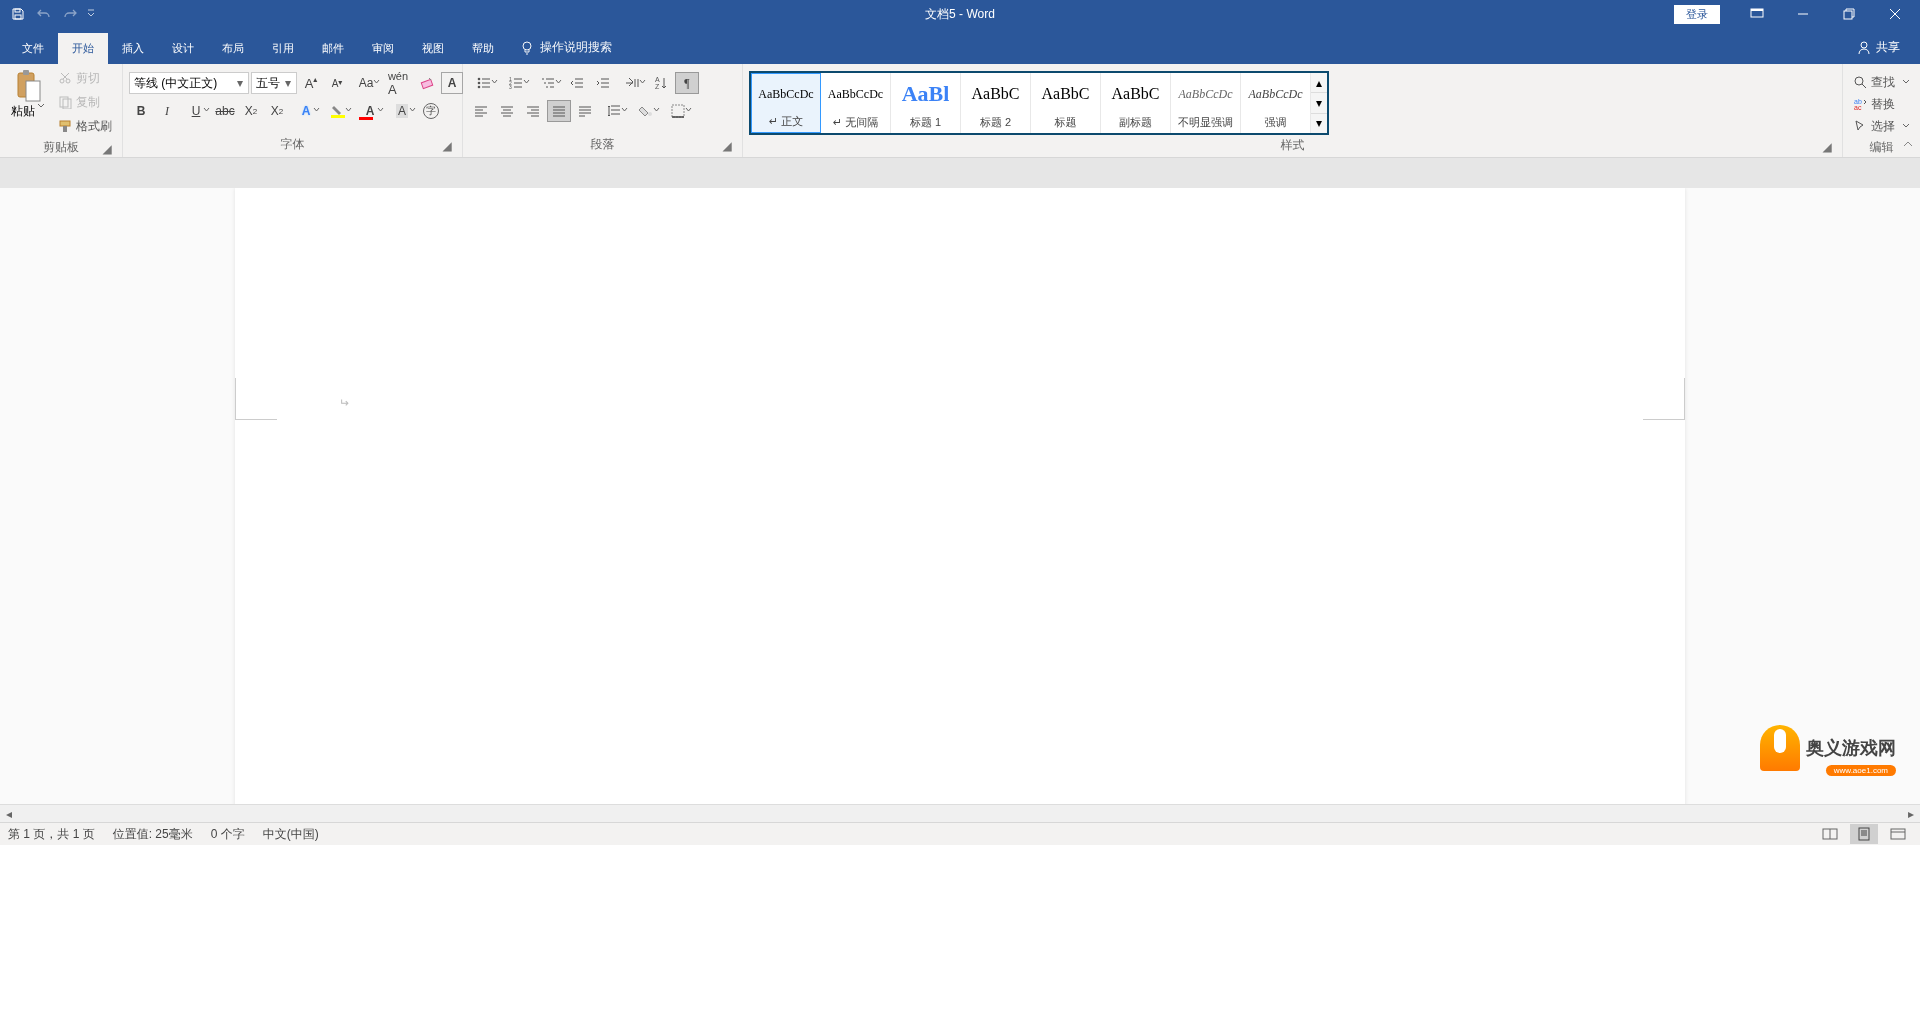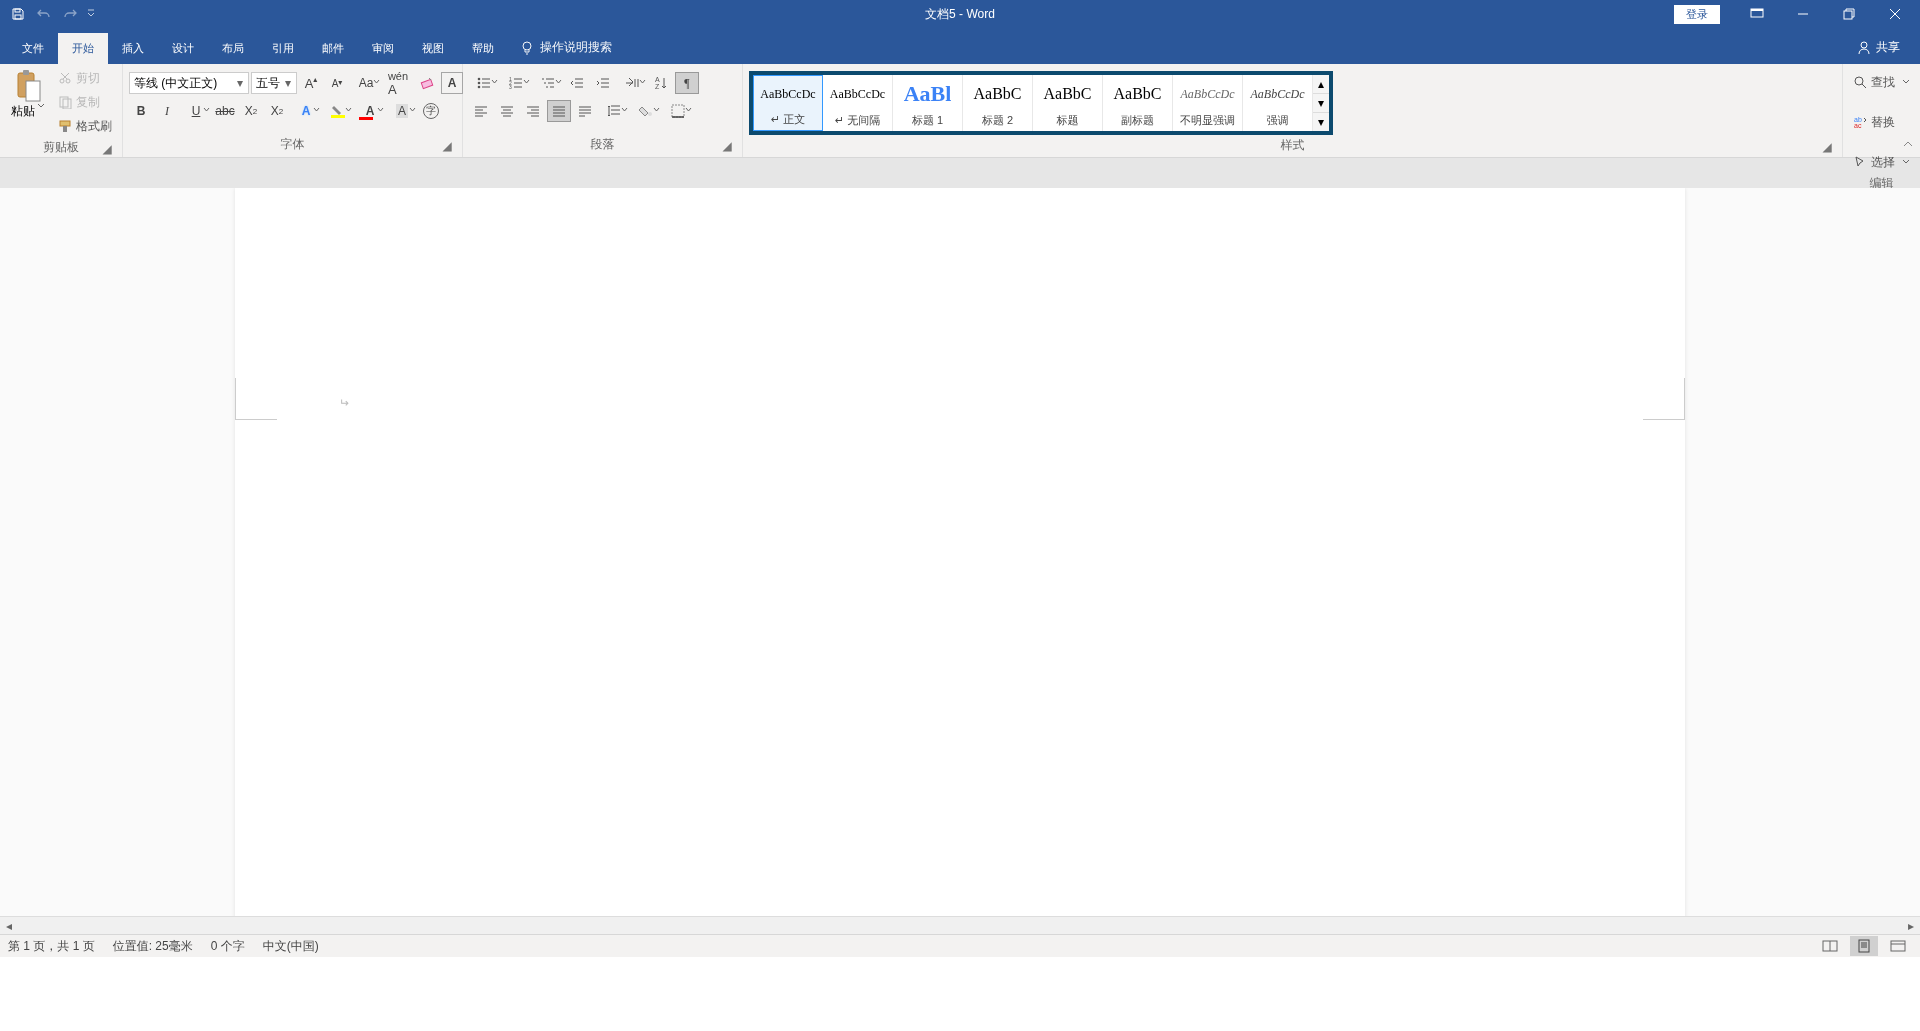--- a/index.html
+++ b/index.html
@@ -27,21 +27,21 @@
 .sm-btn { display:flex; align-items:center; gap:4px; padding:2px 4px; cursor:pointer; height:22px; color:#555; }
 .sm-btn.disabled { color:#b8b8b8; cursor:default; }
 .font-name { width:120px; height:22px; border:1px solid #ccc; background:#fff; font-size:12px; padding:2px 4px; position:relative; }
 .font-size { width:46px; height:22px; border:1px solid #ccc; background:#fff; font-size:12px; padding:2px 4px; position:relative; }
 .dd { position:absolute; right:1px; top:0; bottom:0; width:14px; display:flex; align-items:center; justify-content:center; color:#666; background:#fff; }
 .icon-btn { width:24px; height:22px; display:flex; align-items:center; justify-content:center; cursor:pointer; color:#444; }
 .icon-dd { width:30px; height:22px; display:flex; align-items:center; justify-content:center; cursor:pointer; color:#444; position:relative; }
 .icon-dd svg.chev { position:absolute; right:1px; top:7px; }
 .icon-bordered { width:22px; height:22px; border:1px solid #a6a6a6; display:flex; align-items:center; justify-content:center; }
 .v-stack { display:flex; flex-direction:column; gap:2px; margin-left:4px; }
-.styles-gallery { display:flex; height:64px; border:4px solid #0c4a6e; background:#fff; }
+.styles-gallery { display:flex; height:64px; border:2px solid #0c4a6e; background:#fff; }
 .style-item { width:70px; border-right:1px solid #e8e8e8; display:flex; flex-direction:column; align-items:center; justify-content:center; cursor:pointer; padding:2px 0; }
 .style-item.active { border:1px solid #3399ff; background:#eaf3fc; }
 .style-preview { flex:1; display:flex; align-items:center; justify-content:center; font-family:"Times New Roman", SimSun, serif; color:#000; }
 .style-name { font-size:11px; color:#444; height:18px; display:flex; align-items:center; }
 .gallery-scroller { width:16px; background:#f5f5f5; display:flex; flex-direction:column; }
 .gallery-scroller div { flex:1; display:flex; align-items:center; justify-content:center; cursor:pointer; border-bottom:1px solid #ddd; }
 .ruler-area { background:#e6e6e6; height:30px; }
 .doc-bg { background:#fafafa; flex:1; overflow:auto; position:relative; }
 .page { background:#fff; width:1450px; margin:0 auto; min-height:1200px; position:relative; box-shadow:0 0 4px rgba(0,0,0,.1); }
 .crop { position:absolute; width:42px; height:42px; }
@@ -54,21 +54,21 @@
 .statusbar { height:23px; background:#F3F2F1; border-top:1px solid #d7d7d7; display:flex; align-items:center; padding:0 8px; font-size:12px; color:#444; }
 .status-item { margin-right:18px; cursor:pointer; }
 .status-right { margin-left:auto; display:flex; align-items:center; gap:6px; }
 .view-btn { width:28px; height:20px; display:flex; align-items:center; justify-content:center; cursor:pointer; color:#666; }
 .view-btn.active { background:#d0d0d0; }
 .logo { position:absolute; right:10px; bottom:26px; width:150px; height:60px; display:flex; align-items:center; }
 .logo-mark { width:40px; height:46px; background:linear-gradient(#ffb400,#ff7a00); border-radius:20px 20px 4px 4px; position:relative; }
 .logo-mark::after { content:""; position:absolute; left:14px; top:4px; width:12px; height:24px; background:#fff; border-radius:6px; }
 .logo-text { font-size:18px; font-weight:bold; color:#444; margin-left:6px; }
 .logo-sub { position:absolute; right:14px; bottom:2px; font-size:8px; background:#ff7a00; color:#fff; padding:1px 8px; border-radius:8px; }
-.app { display:flex; flex-direction:column; width:1920px; height:957px; }
+.app { display:flex; flex-direction:column; width:1920px; height:845px; }
 .collapse-chev { position:absolute; right:6px; bottom:4px; color:#888; cursor:pointer; }
 </style>
 </head>
 <body>
 
 <div class="app">
 
   <div class="titlebar">
     <div class="qat">
       <div class="qat-btn">
@@ -450,21 +450,21 @@
               <div>▴</div>
               <div>▾</div>
               <div style="border-bottom:none;">▾</div>
             </div>
           </div>
       </div>
       <div class="group-label"><span>样式</span><span class="dlg-launcher">◢</span></div>
     </div>
 
     <div class="group" style="border-right:none;">
-      <div class="group-body" style="flex-direction:column;gap:18px;padding-top:4px;">
+      <div class="group-body" style="flex-direction:column;gap:0;padding-top:4px;">
         <div class="sm-btn">
             <svg width="14" height="14">
               <circle cx="6" cy="6" r="4" fill="none" stroke="#555"></circle>
               <path d="M9 9l4 4" stroke="#555"></path>
             </svg>
             <span>查找</span>
             <svg width="8" height="6" style="margin-left:3px;">
               <path d="M1 1l3 3 3-3" stroke="#666" fill="none"></path>
             </svg>
           </div>
@@ -495,20 +495,27 @@
   </div>
 
   <div class="ruler-area"></div>
   <div class="doc-bg">
     <div class="page">
       <div class="crop hl"></div>
       <div class="crop hr"></div>
       <div class="para-mark">↵</div>
 
     </div>
+    <div class="logo">
+      <div class="logo-mark"></div>
+      <div style="display:flex;flex-direction:column;">
+        <div class="logo-text">奥义游戏网</div>
+        <div class="logo-sub">www.aoe1.com</div>
+      </div>
+    </div>
   </div>
 
   <div class="hscroll">
     <div class="ar">◂</div>
     <div class="track"></div>
     <div class="ar">▸</div>
   </div>
 
   <div class="statusbar">
     <div class="status-item">第 1 页，共 1 页</div>

